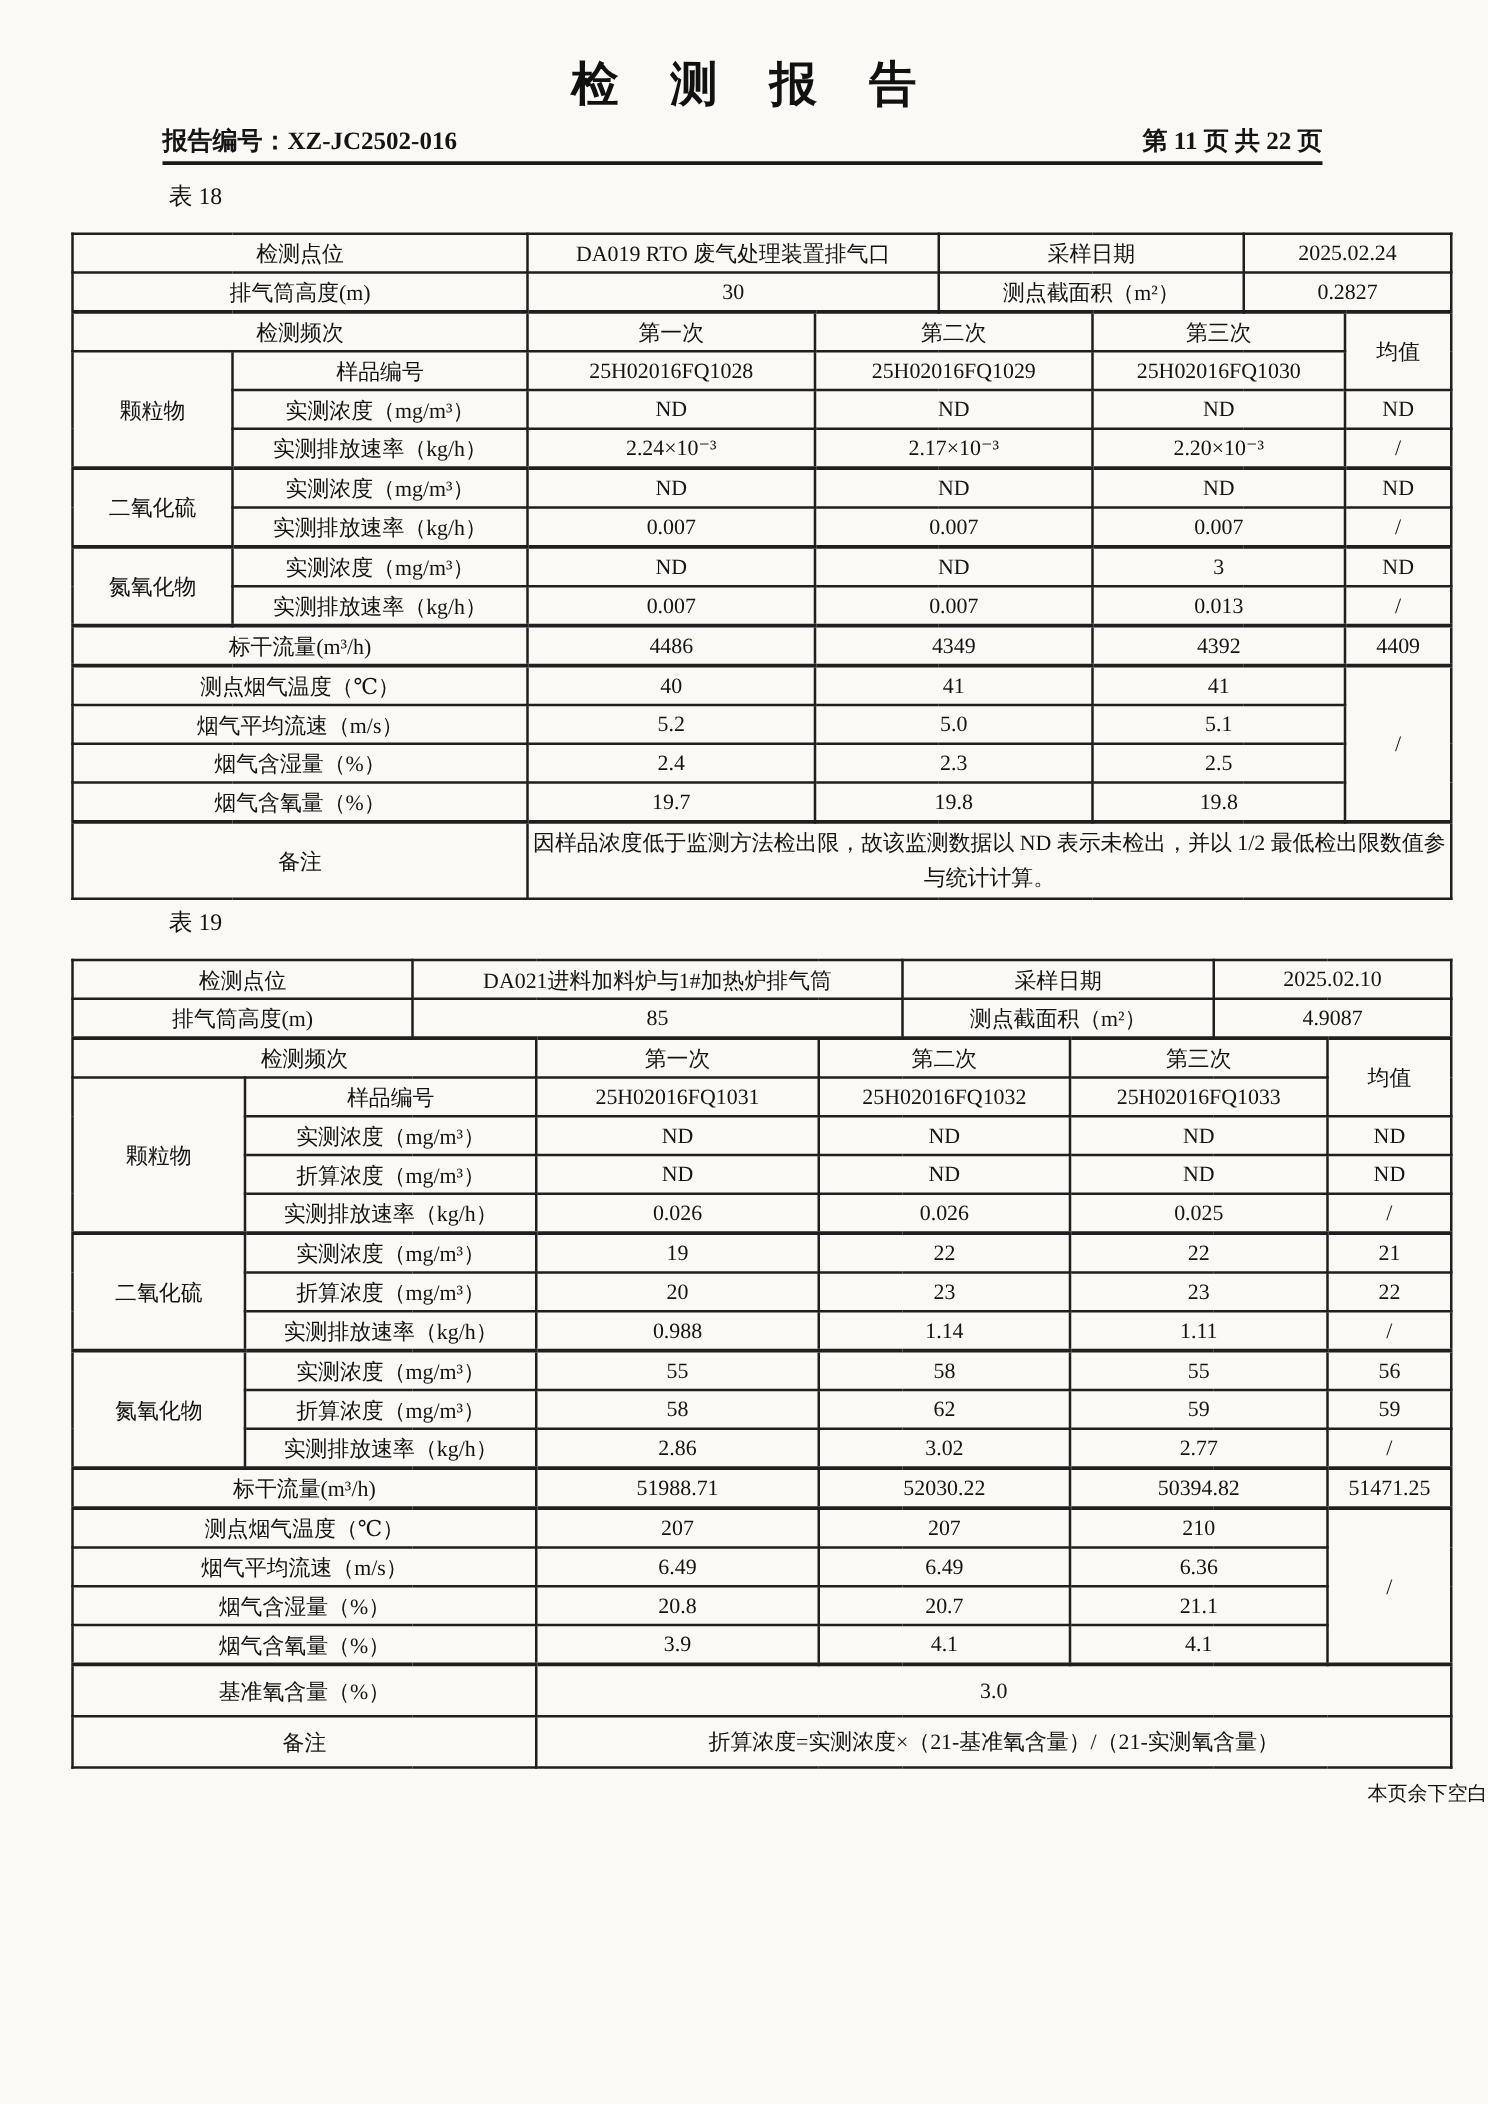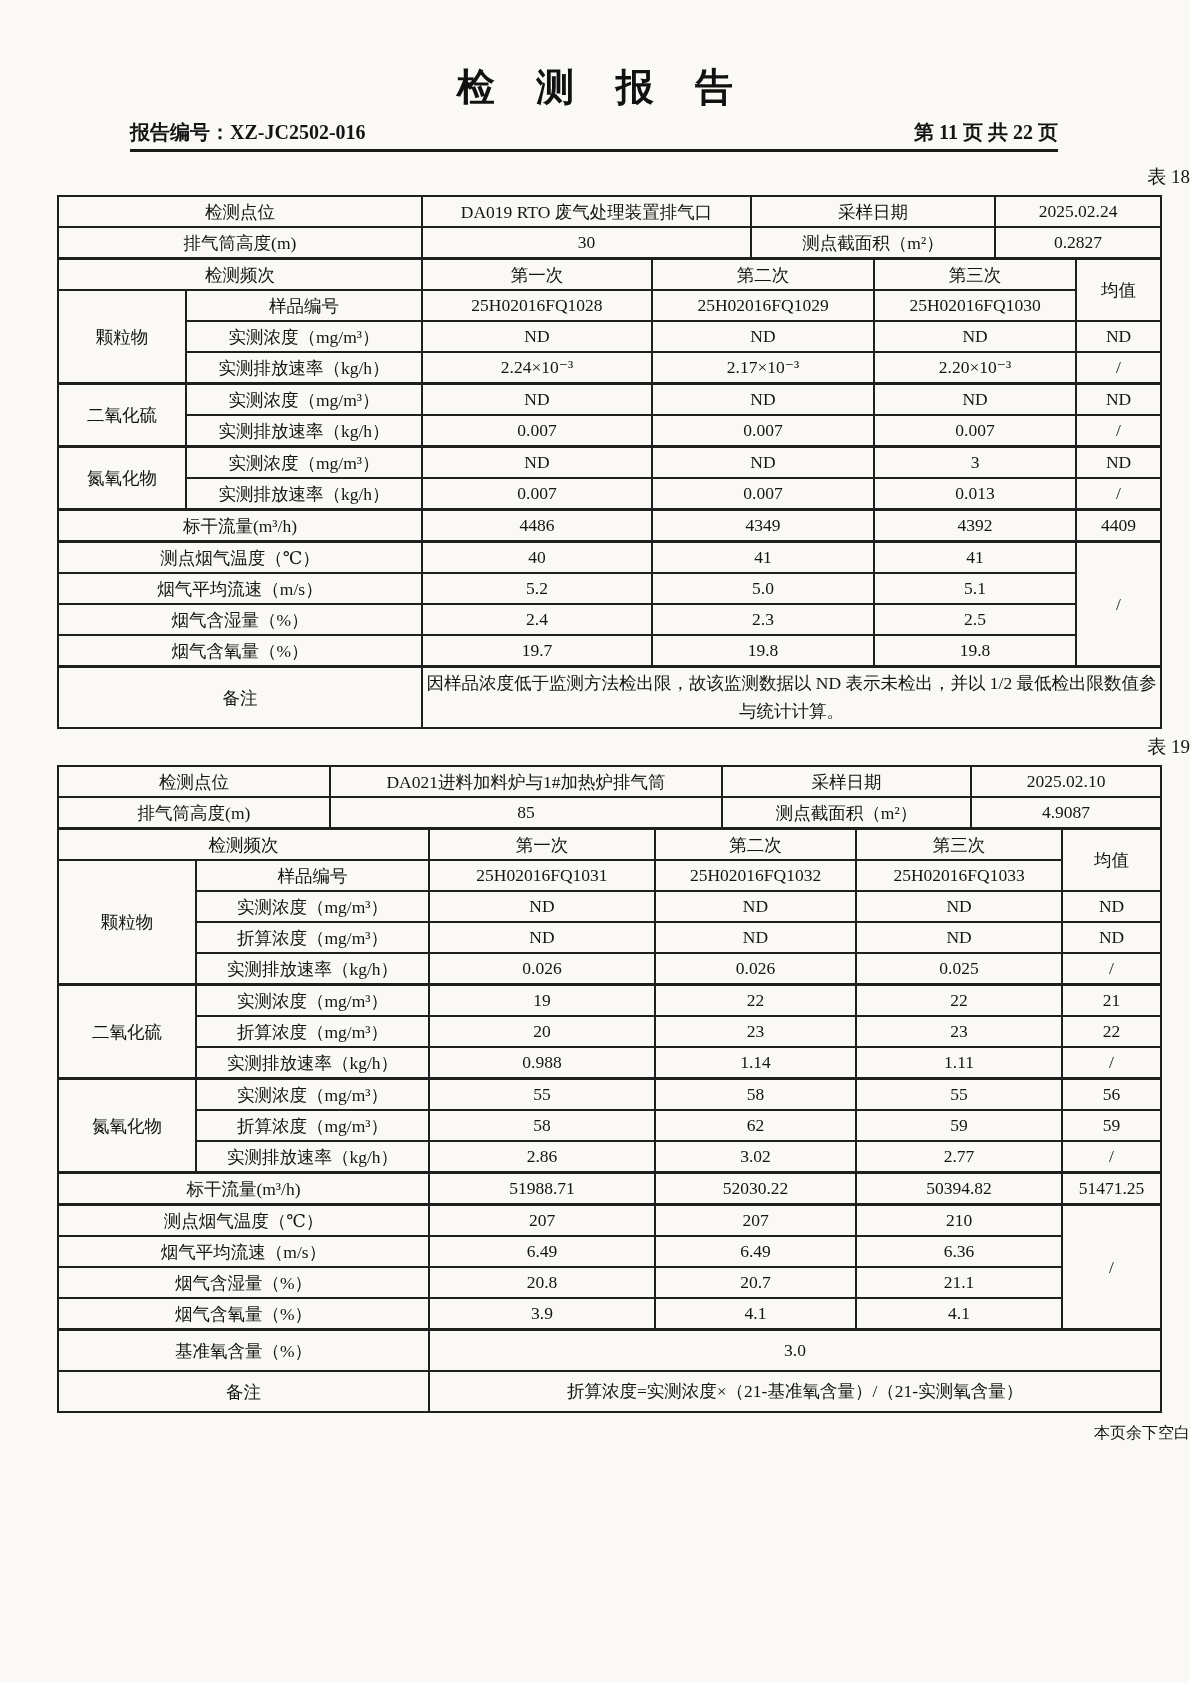--- a/index.html
+++ b/index.html
@@ -3,44 +3,43 @@
 <meta charset="utf-8">
 <style>
   html,body { margin:0; padding:0; }
   body {
     width:1190px; height:1683px;
     background:#faf9f5;
     font-family:"Liberation Serif","DejaVu Serif",serif;
     color:#141414;
     position:relative;
   }
-  .page { padding-top:62px; }
+  .page { padding-top:42px; }
   .doc-title {
     text-align:center;
     font-size:38px;
     font-weight:bold;
     letter-spacing:0.42em;
     text-indent:0.42em;
     color:#111;
   }
   .header-bar {
     width:928px;
     margin:6px 0 12px 130px;
     display:flex;
     justify-content:space-between;
     align-items:flex-end;
     border-bottom:3px solid #1a1a1a;
     padding-bottom:3px;
     font-size:20px;
     font-weight:bold;
   }
   .tbl-caption {
-    margin:5px 0 5px 135px;
+    margin:5px 0 16px 135px;
     font-size:19px;
-    text-align:right;
   }
   table {
     border-collapse:collapse;
     table-layout:fixed;
     margin-left:57px;
     width:1103px;
     border:1px solid #14b8a6;
     background:transparent;
   }
   td {

